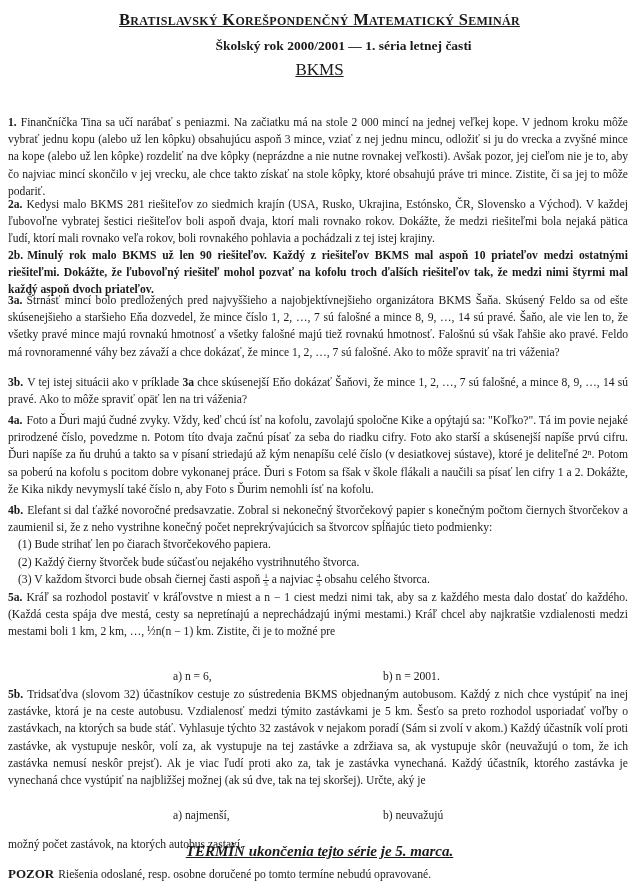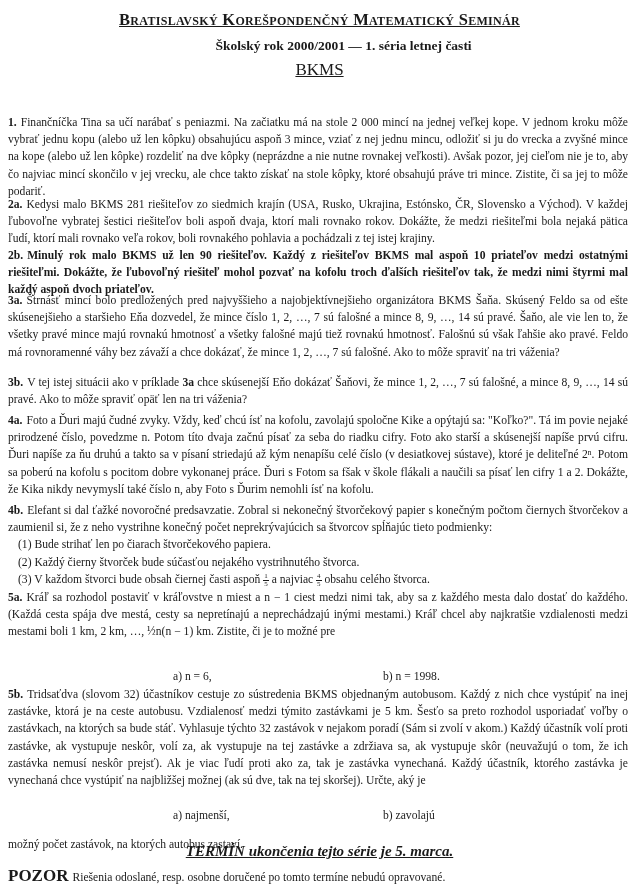--- a/index.html
+++ b/index.html
@@ -40,21 +40,21 @@
   .frac .d { display: block; }
   .deadline {
     position: absolute; top: 843px; left: 0; width: 639px; text-align: center;
     font-family: "Liberation Serif", serif; font-weight: bold; font-size: 15px;
   }
   .deadline span { text-decoration: underline; font-style: italic; }
   .warn {
     position: absolute; top: 866px; left: 8px; width: 620px;
     font-family: "Liberation Serif", serif; font-size: 11.6px;
   }
-  .warn .lbl { font-weight: bold; font-size: 17px; margin-right: 4px; }
+  .warn .lbl { font-weight: bold; font-size: 13px; margin-right: 4px; }
 </style>
 </head>
 <body>
 
 <div class="page">
 
   <div class="title"><span>Bratislavský Korešpondenčný Matematický Seminár</span></div>
   <div class="subtitle">Školský rok 2000/2001 — 1. séria letnej časti</div>
   <div class="bkms"><span>BKMS</span></div>
 
@@ -92,29 +92,29 @@
         <span>a najviac</span>
         <span class="frac"><span class="n">4</span><span class="d">5</span></span>
         <span>obsahu celého štvorca.</span></div>
     </div>
   </div>
 
   <div class="problem" style="top:589px">
     <span class="num">5a.</span><span>Kráľ sa rozhodol postaviť v kráľovstve n miest a n − 1 ciest medzi nimi tak, aby sa z každého mesta dalo dostať do každého. (Každá cesta spája dve mestá, cesty sa nepretínajú a neprechádzajú inými mestami.) Kráľ chcel aby najkratšie vzdialenosti medzi mestami boli 1 km, 2 km, …, ½n(n − 1) km. Zistite, či je to možné pre</span>
     <div class="cases">
       <span class="ca">a) n = 6,</span>
-      <span class="cb">b) n = 1998.</span>
+      <span class="cb">b) n = 2001.</span>
     </div>
   </div>
 
   <div class="problem" style="top:686px">
     <span class="num">5b.</span><span>Tridsaťdva (slovom 32) účastníkov cestuje zo sústredenia BKMS objednaným autobusom. Každý z nich chce vystúpiť na inej zastávke, ktorá je na ceste autobusu. Vzdialenosť medzi týmito zastávkami je 5 km. Šesťo sa preto rozhodol usporiadať voľby o zastávkach, na ktorých sa bude stáť. Vyhlasuje týchto 32 zastávok v nejakom poradí (Sám si zvolí v akom.) Každý účastník volí proti zastávke, ak vystupuje neskôr, volí za, ak vystupuje na tej zastávke a zdržiava sa, ak vystupuje skôr (neuvažujú o tom, že ich zastávka nemusí neskôr prejsť). Ak je viac ľudí proti ako za, tak je zastávka vynechaná. Každý účastník, ktorého zastávka je vynechaná chce vystúpiť na najbližšej možnej (ak sú dve, tak na tej skoršej). Určte, aký je</span>
     <div class="cases" style="margin-top:18px">
       <span class="ca">a) najmenší,</span>
-      <span class="cb">b) zavolajú</span>
+      <span class="cb">b) neuvažujú</span>
     </div>
     <div style="margin-top:12px">možný počet zastávok, na ktorých autobus zastaví.</div>
   </div>
 
   <div class="deadline"><span>TERMÍN ukončenia tejto série je 5. marca.</span></div>
 
   <div class="warn">
     <span class="lbl">POZOR</span><span>Riešenia odoslané, resp. osobne doručené po tomto termíne nebudú opravované.</span>
   </div>
 

